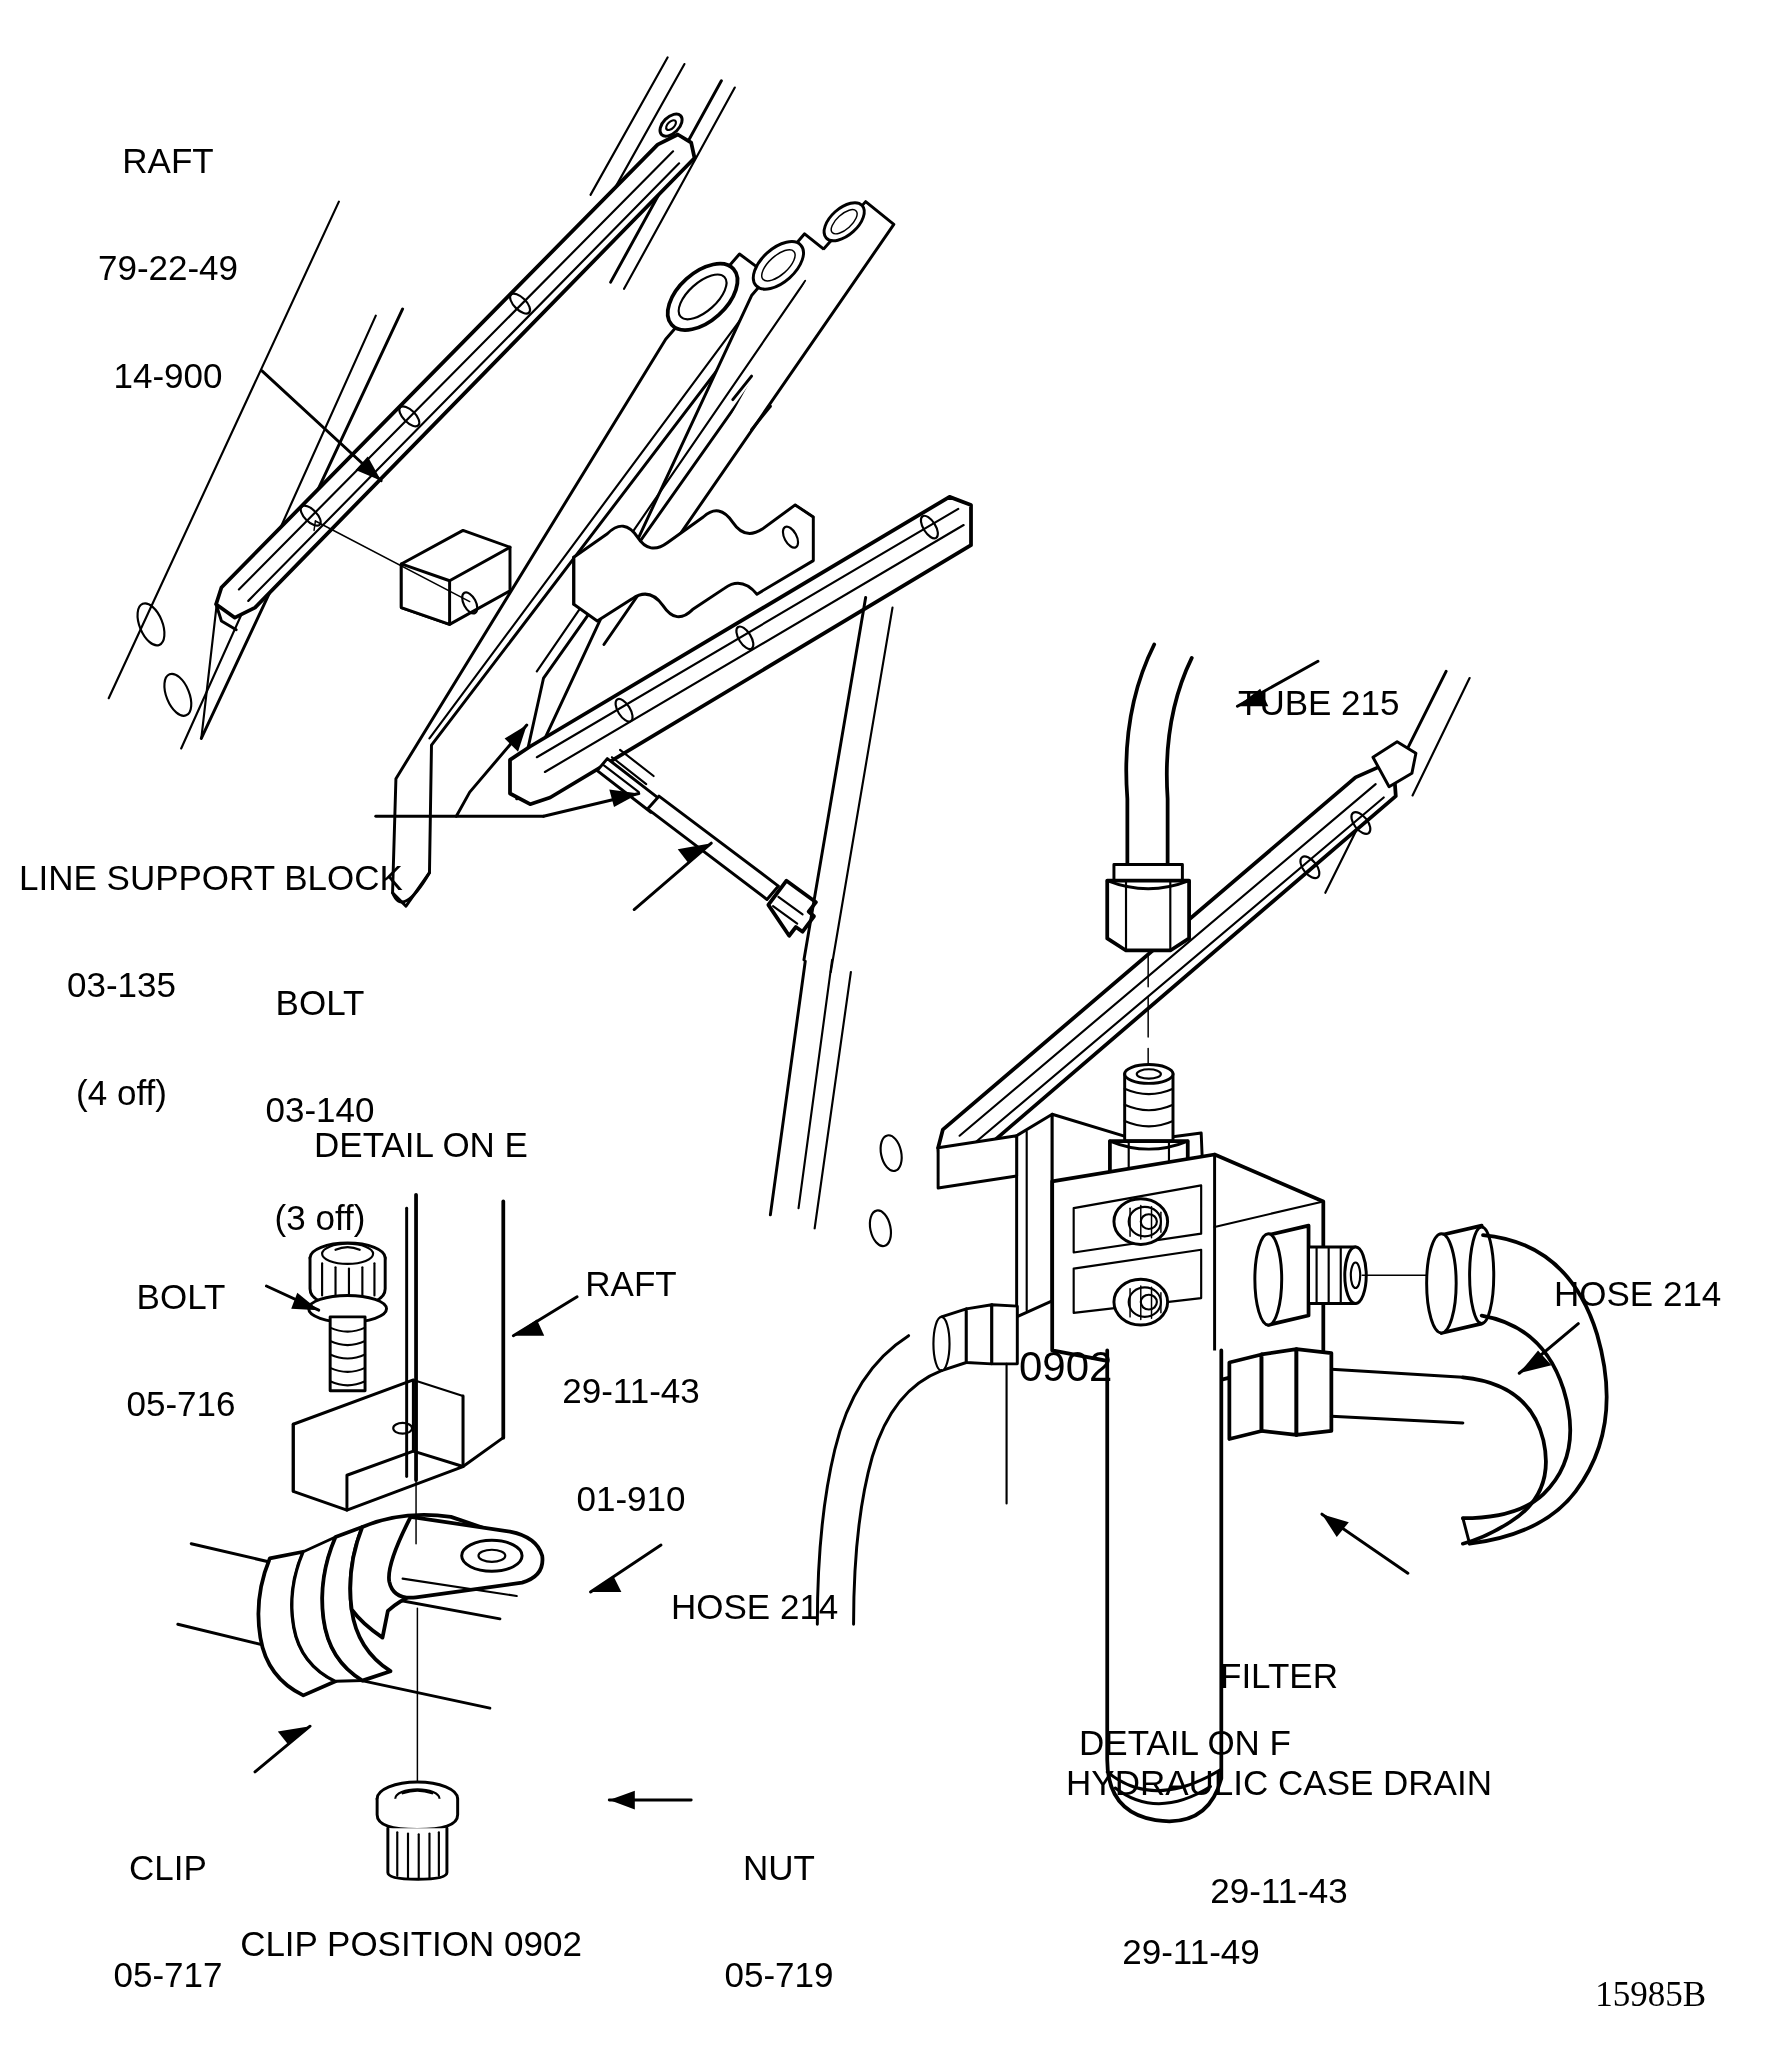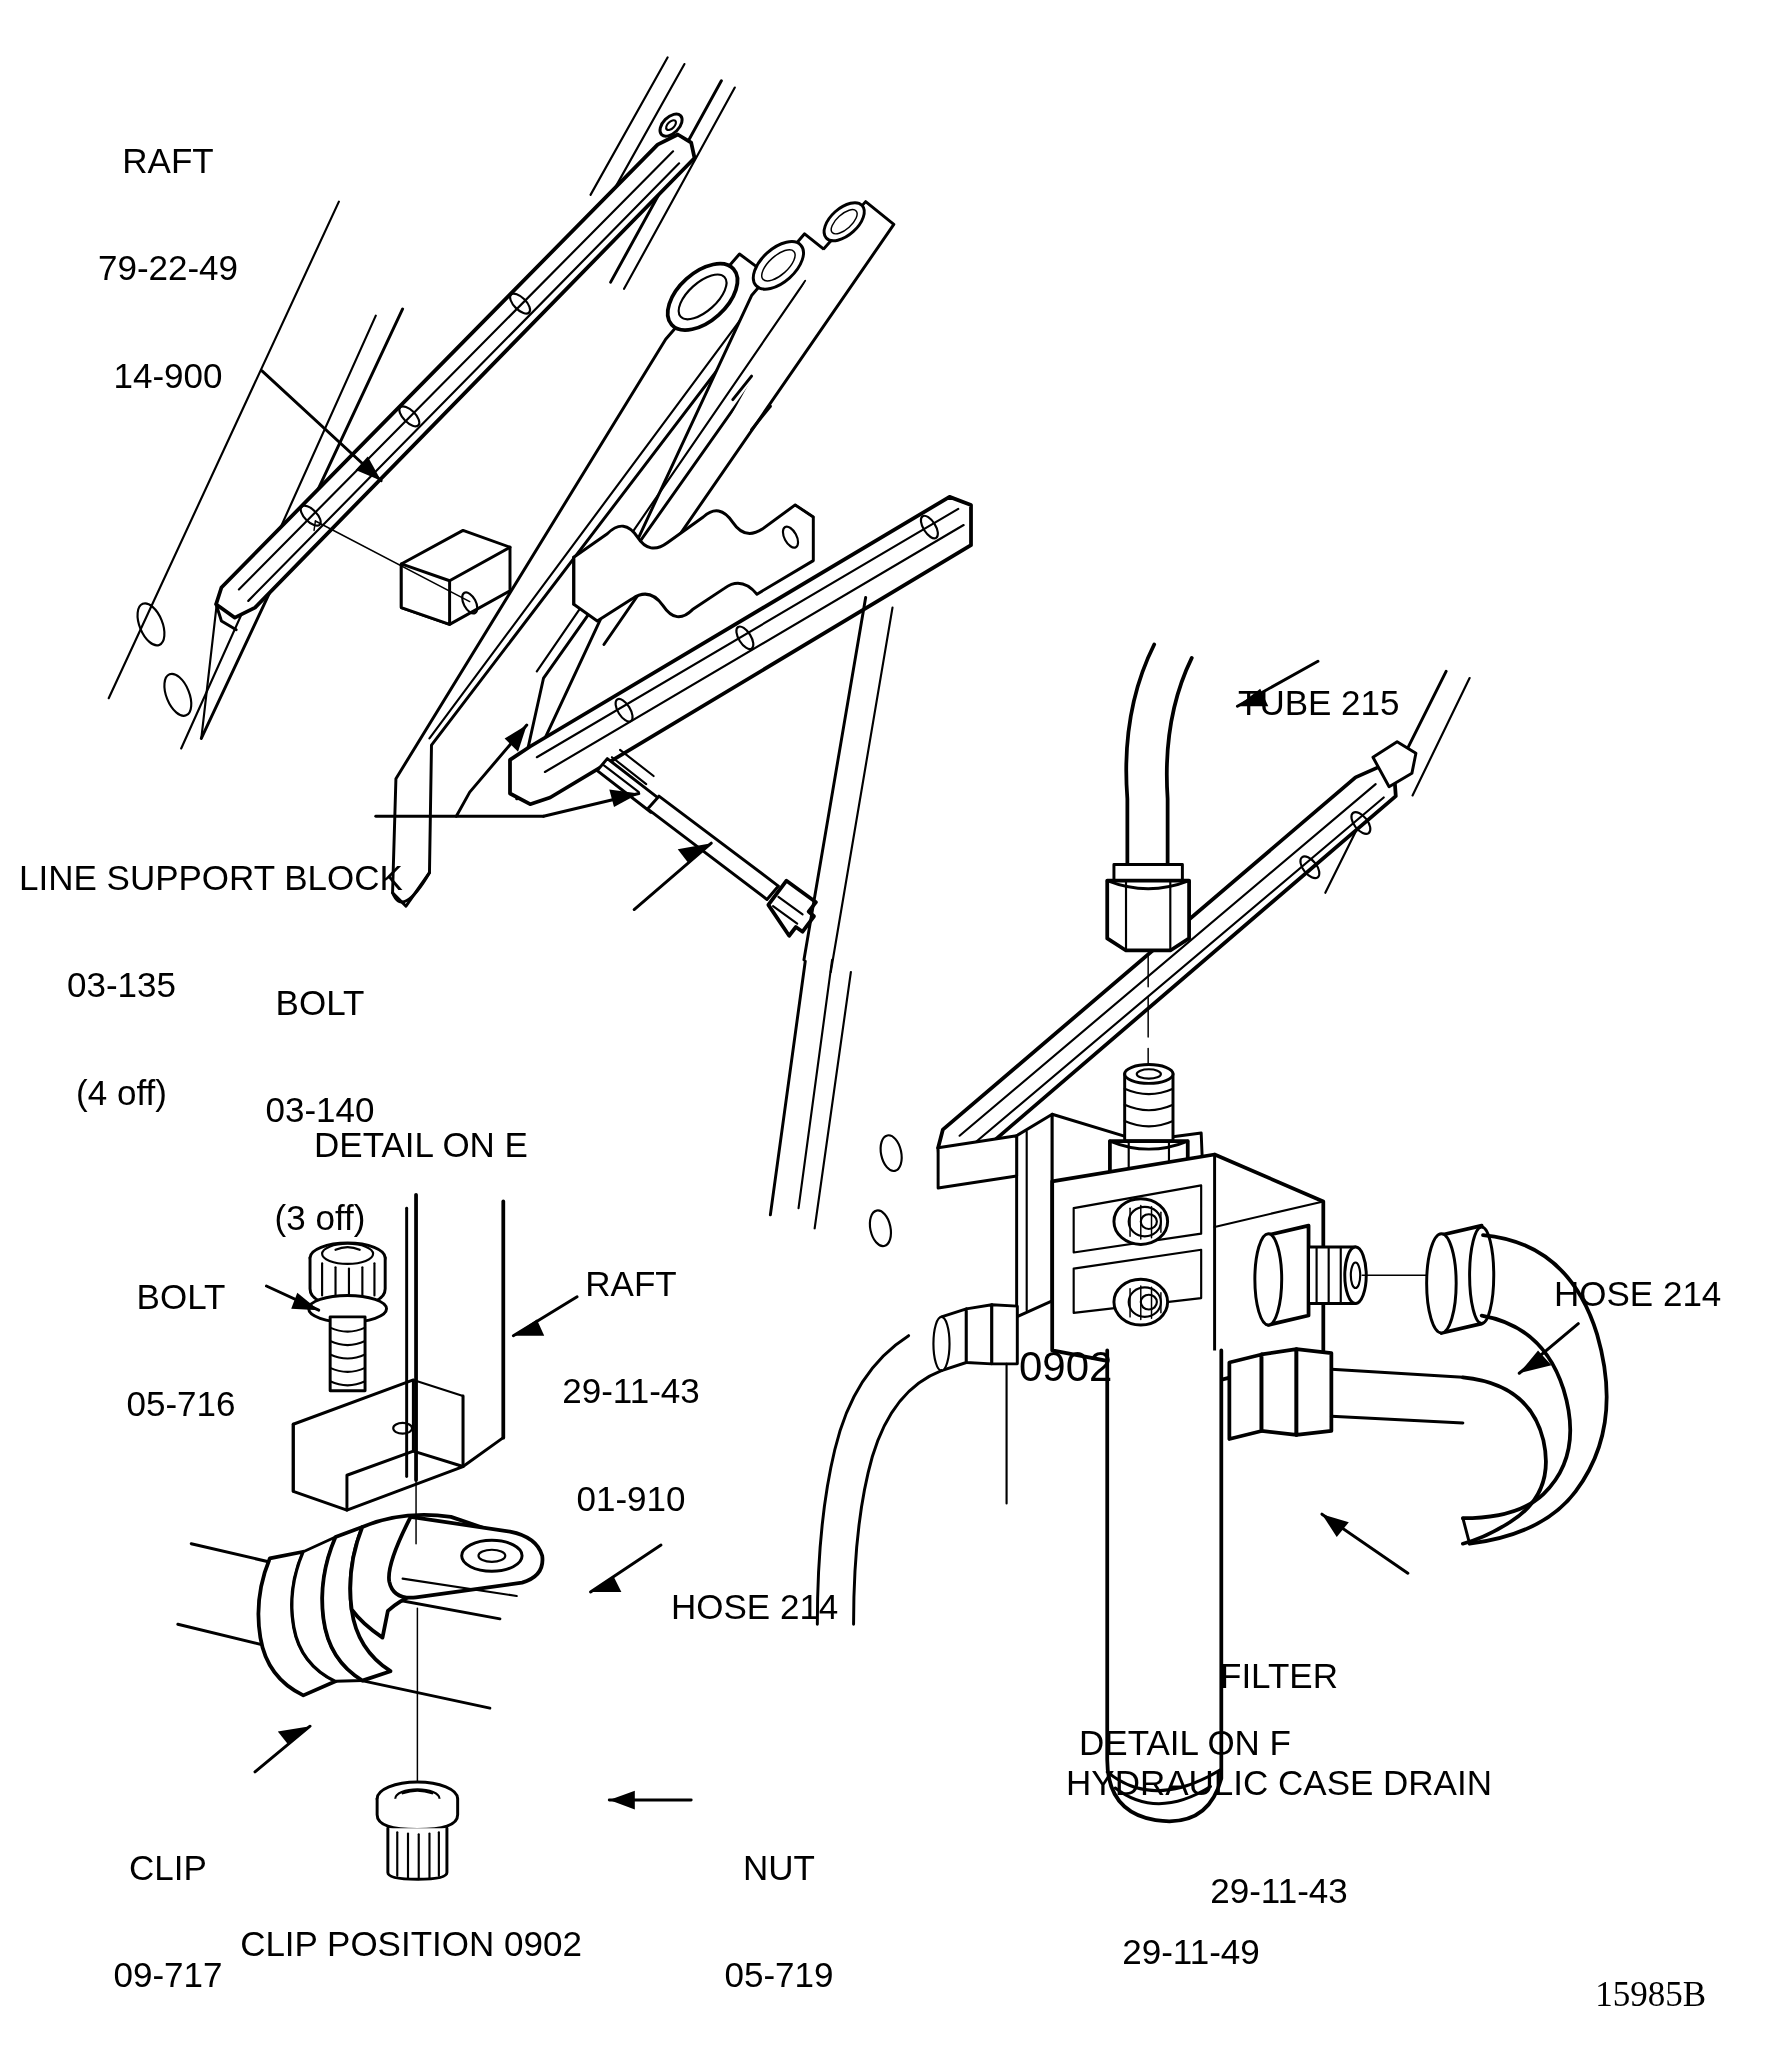--- a/index.html
+++ b/index.html
@@ -358,21 +358,21 @@
     <div>29-11-43</div>
     <div>01-910</div>
   </div>
 
   <div class="lbl l t52" style="left:671px;top:1518px;">
     <div>HOSE 214</div>
   </div>
 
   <div class="lbl c t52" style="left:168px;top:1779px;">
     <div>CLIP</div>
-    <div>09-717</div>
+    <div>05-717</div>
   </div>
 
   <div class="lbl c t52" style="left:779px;top:1779px;">
     <div>NUT</div>
     <div>05-719</div>
   </div>
 
   <div class="lbl c t52" style="left:411px;top:1926px;">CLIP POSITION 0902</div>
 
   <div class="lbl l t52" style="left:1238px;top:614px;">

